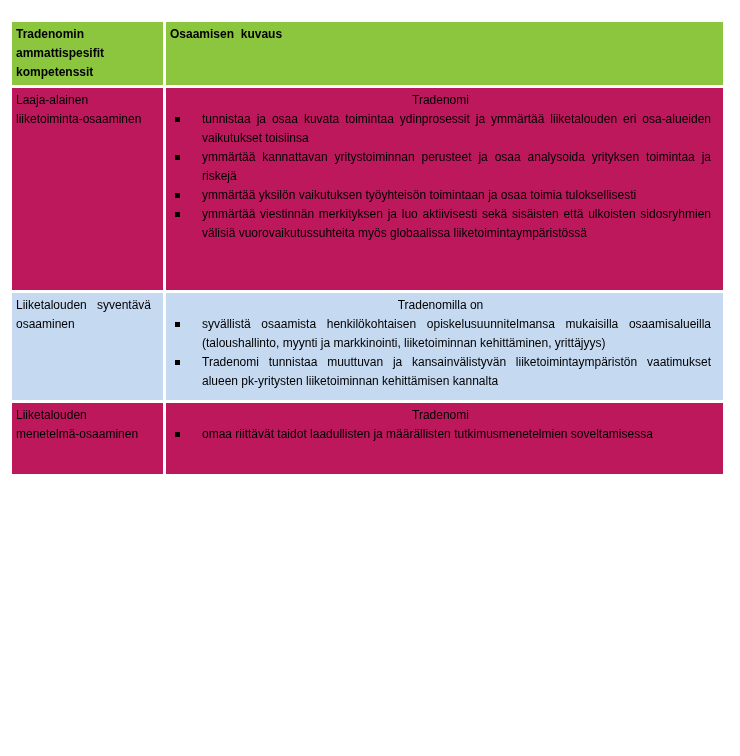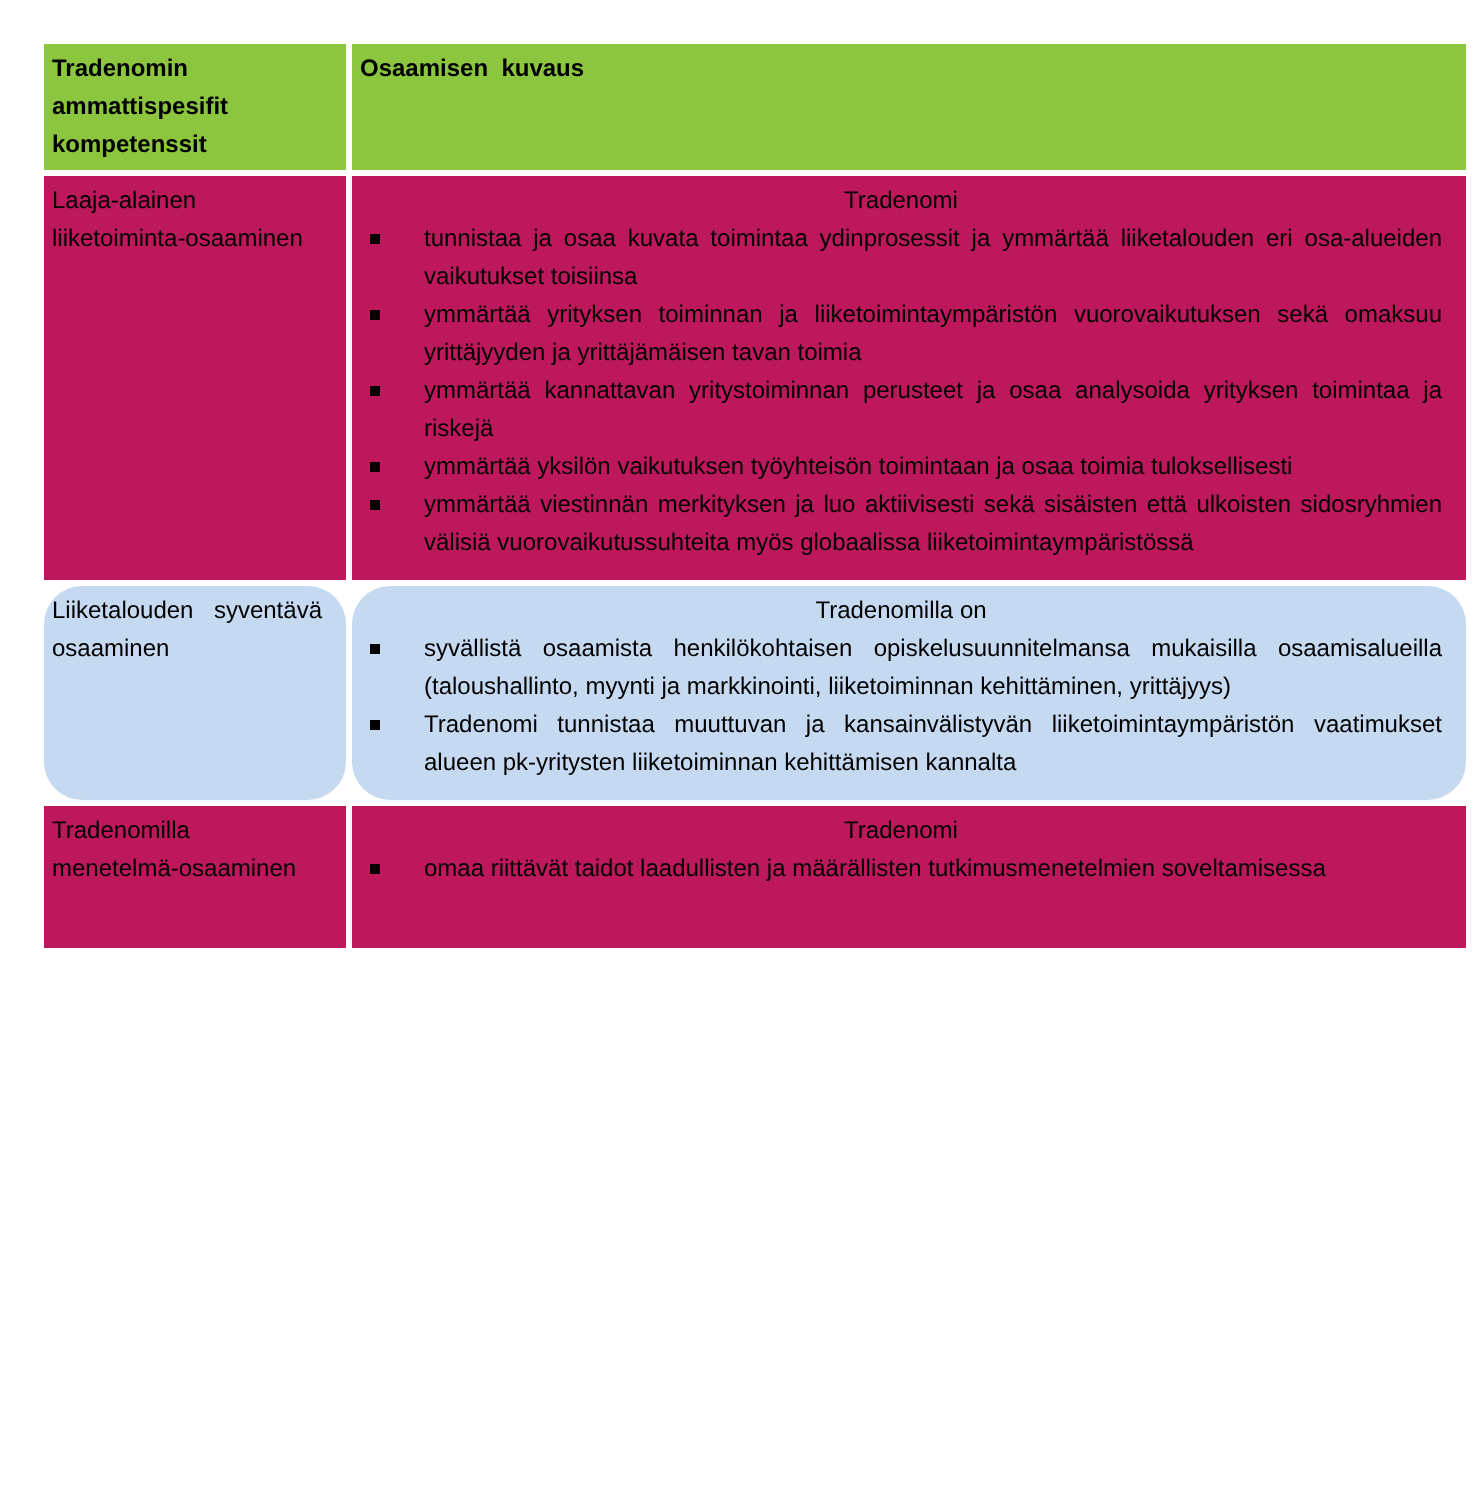--- a/index.html
+++ b/index.html
@@ -17,21 +17,21 @@
     position: relative;
   }
   .page {
     position: absolute;
     left: 0; top: 0;
     width: 740px;
     height: 756px;
   }
   .competence-table {
     position: absolute;
-    left: 22px;
+    left: 12px;
     top: 22px;
     width: 711px;
     display: grid;
     grid-template-columns: 151px 1fr;
     gap: 3px;
     background: #ffffff;
   }
   .cell {
     padding: 3px 12px 3px 4px;
     box-sizing: border-box;
@@ -39,21 +39,21 @@
   }
   .cell.header {
     background: #8CC63F;
     font-weight: bold;
     min-height: 62px;
   }
   .cell.header .nowrapgap {
     white-space: pre-wrap;
   }
   .cell.light { background: #be185d; }
-  .cell.dark  { background: #C5D9F1; border-radius: 19px; }
+  .cell.dark  { background: #C5D9F1; }
   .cell.r1 { min-height: 202px; }
   .cell.r2 { min-height: 107px; }
   .cell.r3 { min-height: 71px; }
   .intro {
     text-align: center;
   }
   ul.bullets {
     margin: 0;
     padding: 0;
     list-style: none;
@@ -85,40 +85,39 @@
       <span class="nowrapgap">Osaamisen  kuvaus</span>
     </div>
 
     <div class="cell light r1">
       <span>Laaja-alainen liiketoiminta-osaaminen</span>
     </div>
     <div class="cell light r1">
       <div class="intro">Tradenomi</div>
       <ul class="bullets">
         <li><span class="sq"></span><span>tunnistaa ja osaa kuvata toimintaa ydinprosessit ja ymmärtää liiketalouden eri osa-alueiden vaikutukset toisiinsa</span></li>
-        <li><span class="sq"></span><span>ymmärtää yrityksen toiminnan ja liiketoimintaympäristön vuorovaikutuksen sekä omaksuu yrittäjyyden ja yrittäjämäisen tavan toimia</span></li>
         <li><span class="sq"></span><span>ymmärtää kannattavan yritystoiminnan perusteet ja osaa analysoida yrityksen toimintaa ja riskejä</span></li>
         <li><span class="sq"></span><span>ymmärtää yksilön vaikutuksen työyhteisön toimintaan ja osaa toimia tuloksellisesti</span></li>
         <li><span class="sq"></span><span>ymmärtää viestinnän merkityksen ja luo aktiivisesti sekä sisäisten että ulkoisten sidosryhmien välisiä vuorovaikutussuhteita myös globaalissa liiketoimintaympäristössä</span></li>
       </ul>
     </div>
 
     <div class="cell dark r2">
       <span>Liiketalouden syventävä osaaminen</span>
     </div>
     <div class="cell dark r2">
       <div class="intro">Tradenomilla on</div>
       <ul class="bullets">
         <li><span class="sq"></span><span>syvällistä osaamista henkilökohtaisen opiskelusuunnitelmansa mukaisilla osaamisalueilla (taloushallinto, myynti ja markkinointi, liiketoiminnan kehittäminen, yrittäjyys)</span></li>
         <li><span class="sq"></span><span>Tradenomi tunnistaa muuttuvan ja kansainvälistyvän liiketoimintaympäristön vaatimukset alueen pk-yritysten liiketoiminnan kehittämisen kannalta</span></li>
       </ul>
     </div>
 
     <div class="cell light r3">
-      <span>Tradenomilla menetelmä-osaaminen</span>
+      <span>Liiketalouden menetelmä-osaaminen</span>
     </div>
     <div class="cell light r3">
       <div class="intro">Tradenomi</div>
       <ul class="bullets">
         <li><span class="sq"></span><span>omaa riittävät taidot laadullisten ja määrällisten tutkimusmenetelmien soveltamisessa</span></li>
       </ul>
     </div>
 
   </div>
 </div>

